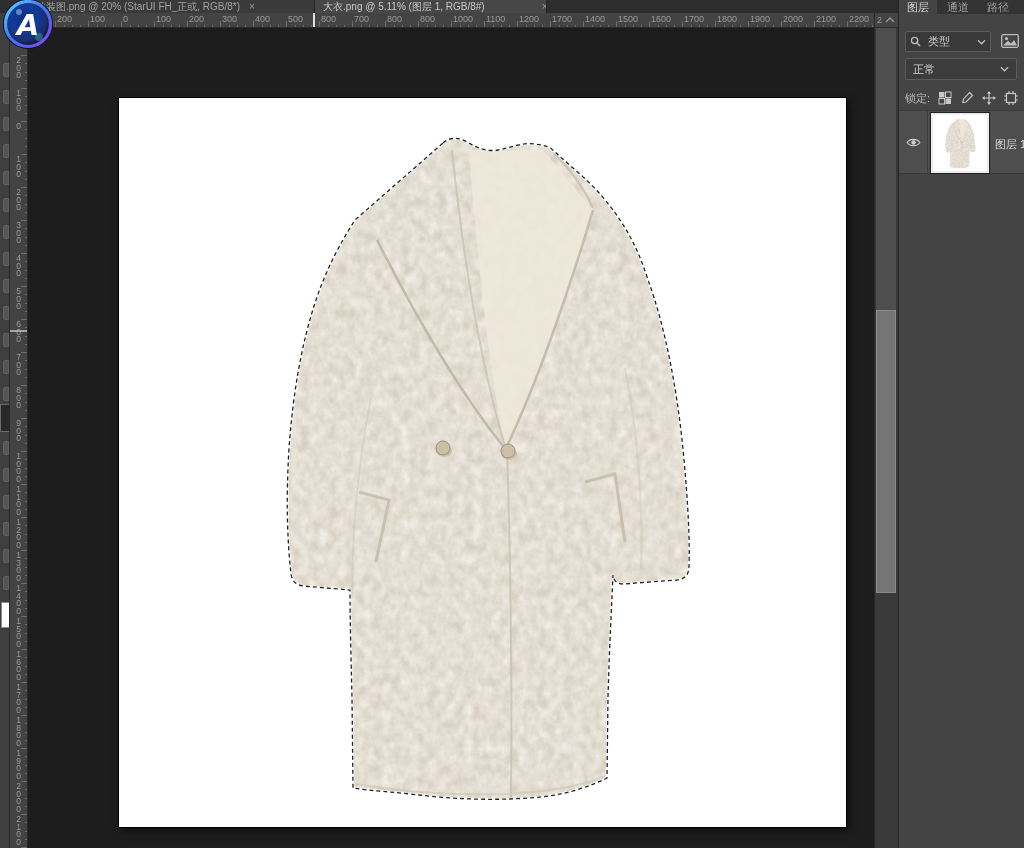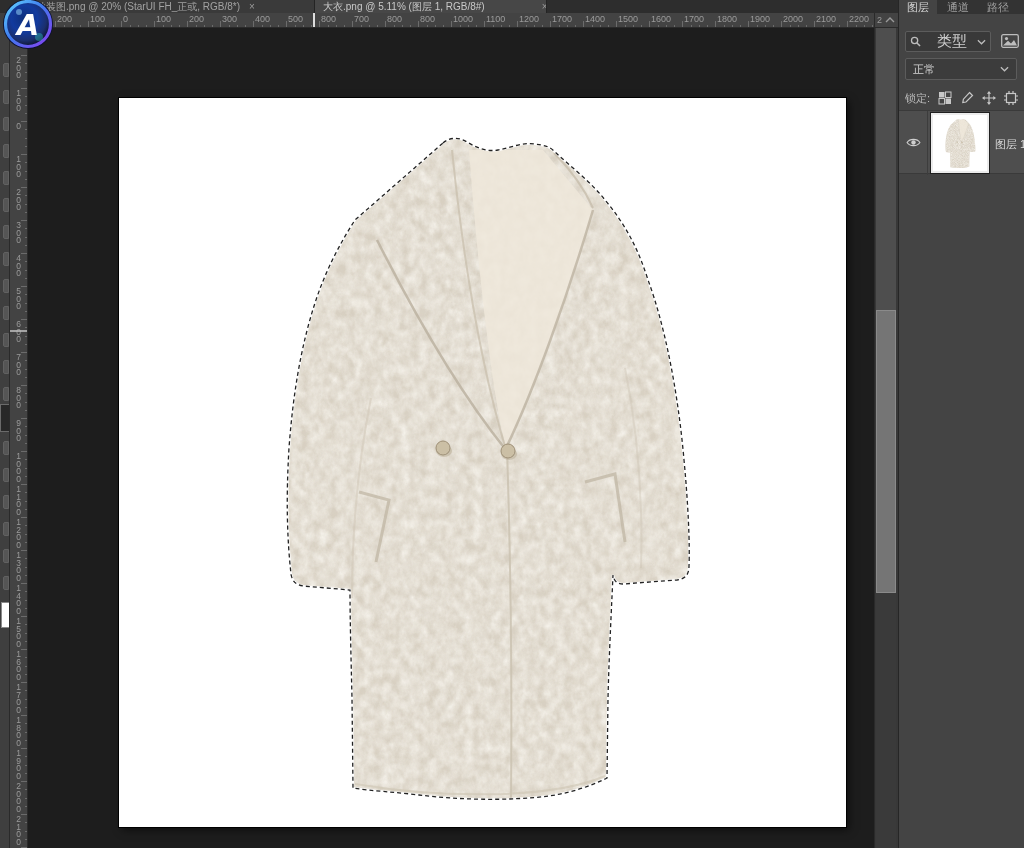--- a/index.html
+++ b/index.html
@@ -44,21 +44,21 @@
   .scroll-thumb{position:absolute;left:1px;top:297px;width:20px;height:283px;background:#757575;border:1px solid #8a8a8a;}
   .scroll-track-bottom{position:absolute;left:1px;top:580px;width:20px;height:255px;background:#3a3a3a;}
   
   .panel{position:absolute;left:898px;top:0;width:126px;height:848px;background:#444;border-left:1px solid #262626;}
   .panel-tabs{position:absolute;left:0;top:0;width:126px;height:14px;background:#333;display:flex;overflow:hidden;}
   .panel-tab{flex:none;padding:0 8px;height:14px;font-size:11px;line-height:15px;color:#9f9f9f;margin-right:2px;}
   .panel-tab.active{background:#444;color:#d6d6d6;}
   .search-row{position:absolute;left:0;top:30px;width:126px;height:24px;}
   .search-box{position:absolute;left:6px;top:1px;width:86px;height:21px;background:#393939;border:1px solid #5c5c5c;border-radius:2px;
     display:flex;align-items:center;padding:0 4px;}
-  .search-box .lbl{font-size:15px;color:#cfcfcf;margin-left:16px;flex:1;}
+  .search-box .lbl{font-size:11px;color:#cfcfcf;margin-left:7px;flex:1;}
   .img-filter{position:absolute;left:102px;top:4px;width:18px;height:14px;}
   .blend-row{position:absolute;left:0;top:58px;width:126px;height:24px;}
   .blend-select{position:absolute;left:6px;top:0;width:112px;height:22px;background:#3c3c3c;border:1px solid #5c5c5c;border-radius:2px;
     display:flex;align-items:center;padding:0 7px;}
   .blend-select .lbl{font-size:11px;color:#d2d2d2;flex:1;}
   .lock-row{position:absolute;left:0;top:89px;width:126px;height:18px;display:flex;align-items:center;}
   .lock-row .lbl{font-size:11px;color:#bdbdbd;margin-left:6px;margin-right:4px;}
   .lock-icon{width:14px;height:14px;margin:0 4px;flex:none;}
   .layer-row{position:absolute;left:0;top:110px;width:126px;height:64px;background:#4e4e4e;border-top:1px solid #3a3a3a;border-bottom:1px solid #3a3a3a;text-align:right;}
   .eye-cell{position:absolute;left:0;top:0;width:29px;height:64px;border-right:1px solid #3d3d3d;}

